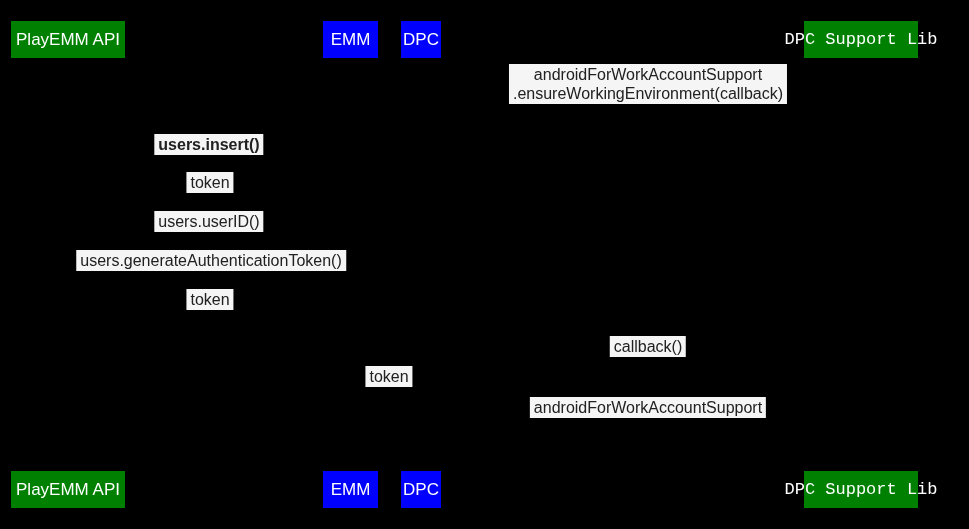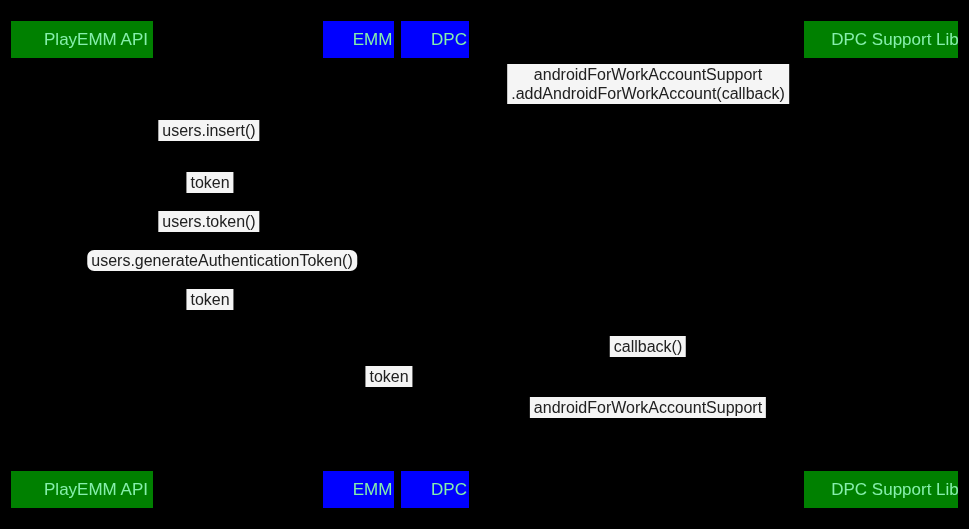--- a/index.html
+++ b/index.html
@@ -11,31 +11,30 @@
     overflow: hidden;
     font-family: "Liberation Sans", sans-serif;
   }
   
   .actor {
     position: absolute;
     height: 37px;
     display: flex;
     align-items: center;
     justify-content: center;
-    color: #86efac;
+    color: #ffffff;
     font-size: 17px;
     white-space: nowrap;
-    padding-left: 28px;
   }
   .row-top    { top: 21px; }
   .row-bottom { top: 471px; }
   .a-playemm  { left: 11px;  width: 114px; }
-  .a-emm      { left: 323px; width: 43px; }
+  .a-emm      { left: 323px; width: 55px; }
   .a-dpc      { left: 401px; width: 40px; }
-  .a-dpcsl    { left: 804px; width: 126px; }
+  .a-dpcsl    { left: 804px; width: 114px; font-family: Liberation Mono, monospace; }
   .c-green    { background: var(--actor-green, #008000); }
   .c-blue     { background: var(--actor-blue, #0000ff); }
   
   .lifeline {
     position: absolute;
     top: 58px;
     height: 413px;
     width: 1px;
     background: #000;
   }
@@ -50,24 +49,24 @@
     background: var(--label-bg, #f5f5f5);
     color: var(--label-text, #212121);
     font-size: 16px;
     line-height: 19px;
     padding: 1px 4px;
     white-space: nowrap;
     text-align: center;
   }
   .msg span { display: block; }
   .m1 { left: 648px; top: 64px; }
-  .m2 { left: 209px; top: 120px; }
+  .m2 { left: 209px; top: 134px; font-weight: bold; }
   .m3 { left: 210px; top: 172px; }
   .m4 { left: 209px; top: 211px; }
-  .m5 { left: 222px; top: 250px; border-radius: 7px; }
+  .m5 { left: 211px; top: 250px; }
   .m6 { left: 210px; top: 289px; }
   .m7 { left: 648px; top: 328px; margin-top: 8px; }
   .m8 { left: 389px; top: 366px; }
   .m9 { left: 648px; top: 397px; }
 </style>
 </head>
 <body>
 
 <div class="stage">
 
@@ -76,30 +75,30 @@
   <div class="lifeline l-dpc"></div>
   <div class="lifeline l-dpcsl"></div>
 
   <div class="actor row-top a-playemm c-green">PlayEMM API</div>
   <div class="actor row-top a-emm c-blue">EMM</div>
   <div class="actor row-top a-dpc c-blue">DPC</div>
   <div class="actor row-top a-dpcsl c-green">DPC Support Lib</div>
 
   <div class="msg m1">
     <span>androidForWorkAccountSupport</span>
-    <span>.addAndroidForWorkAccount(callback)</span>
+    <span>.ensureWorkingEnvironment(callback)</span>
   </div>
   <div class="msg m2">
     <span>users.insert()</span>
   </div>
   <div class="msg m3">
     <span>token</span>
   </div>
   <div class="msg m4">
-    <span>users.token()</span>
+    <span>users.userID()</span>
   </div>
   <div class="msg m5">
     <span>users.generateAuthenticationToken()</span>
   </div>
   <div class="msg m6">
     <span>token</span>
   </div>
   <div class="msg m7">
     <span>callback()</span>
   </div>

